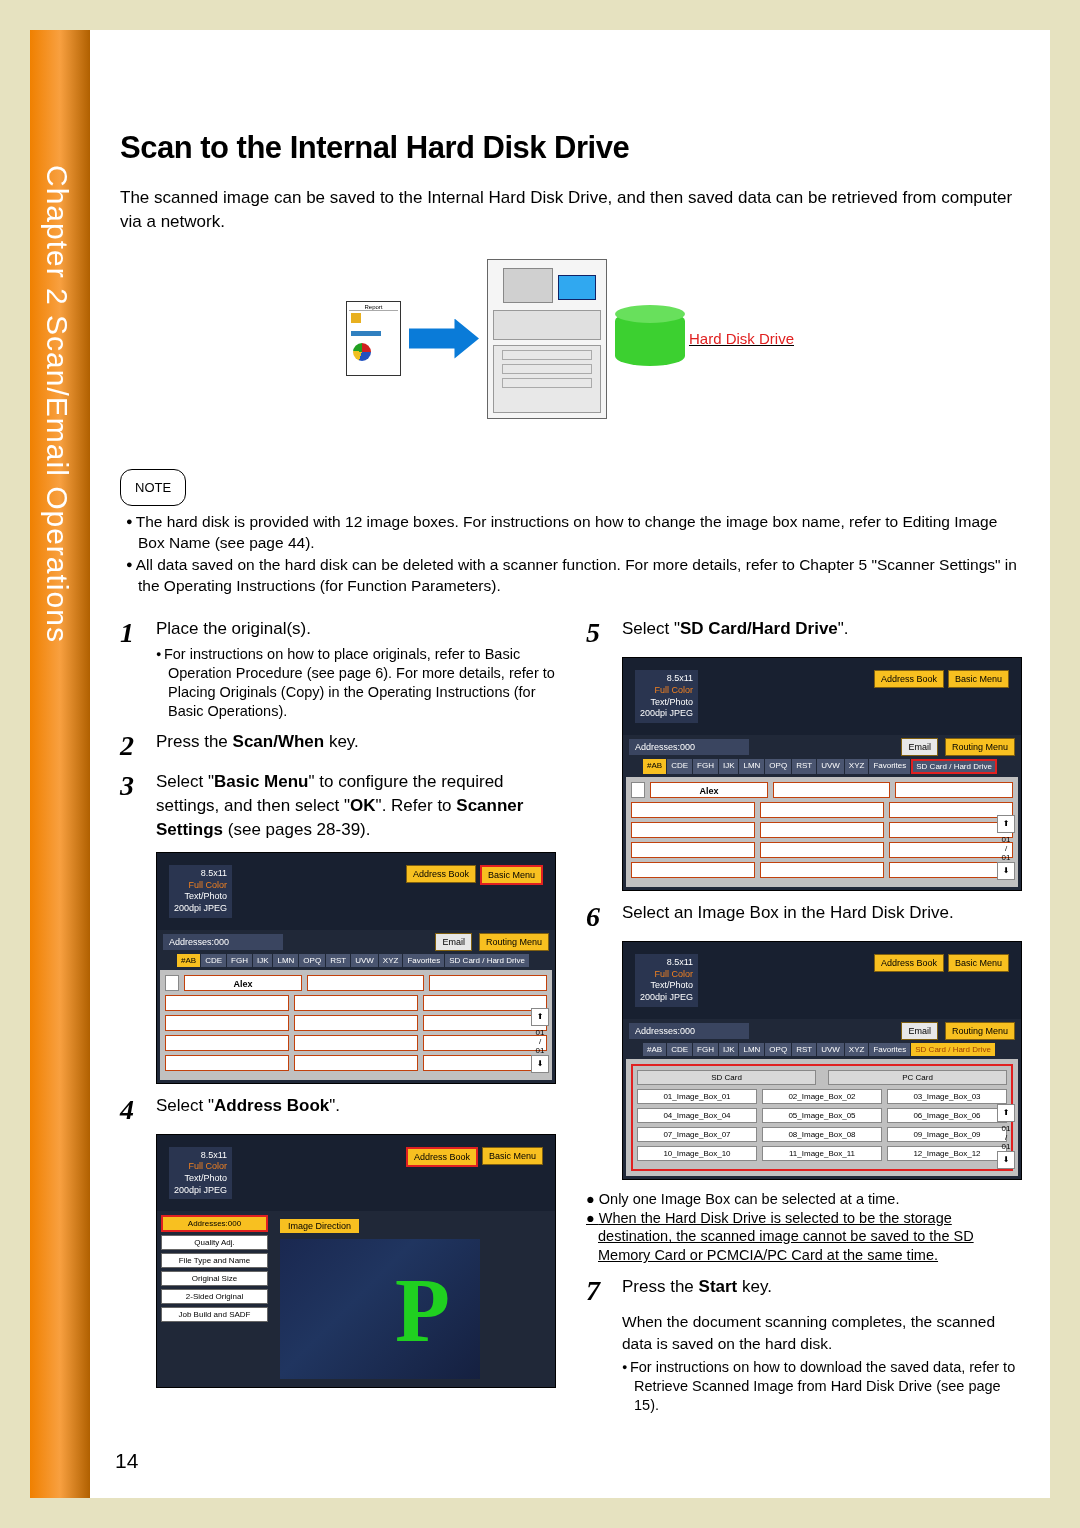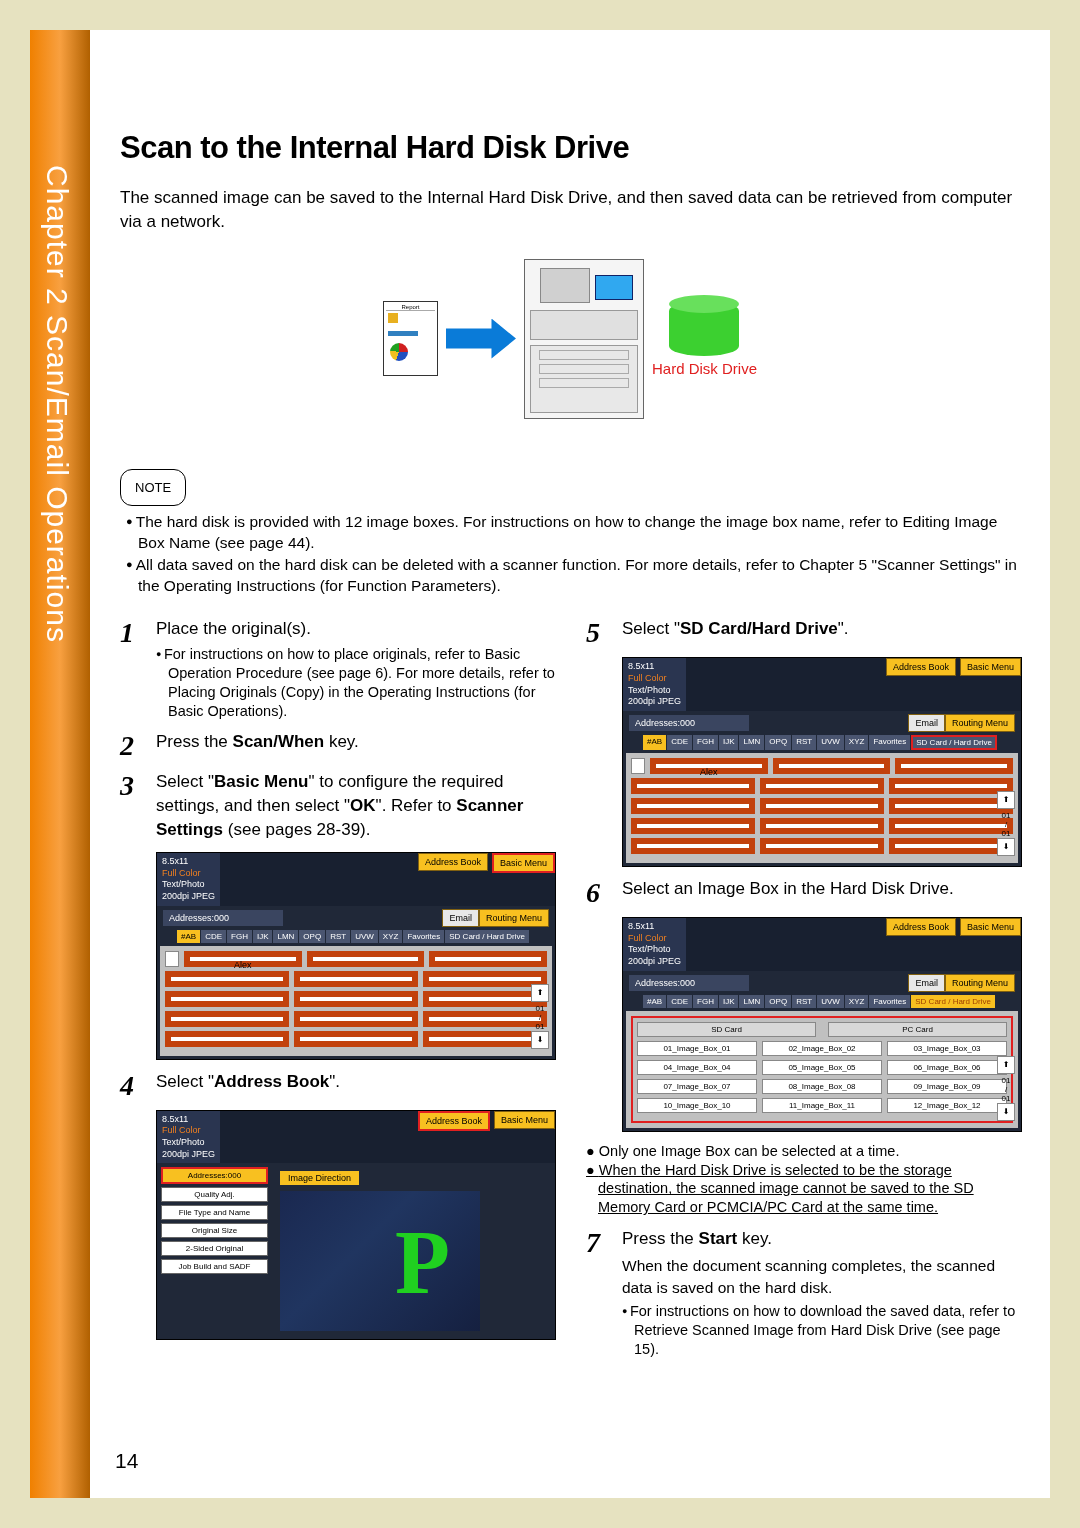--- a/index.html
+++ b/index.html
@@ -80,23 +80,24 @@
   }
   .diag-printer {
     width: 120px;
     height: 160px;
     border: 1px solid #666;
     background: #f5f5f5;
     position: relative;
   }
   .diag-cyl-wrap {
     display: flex;
-    flex-direction: column;
+    flex-direction: row;
     align-items: center;
     gap: 4px;
+    text-decoration: underline;
   }
   .diag-cyl {
     width: 70px;
     height: 55px;
     background: #3cd030;
     border-radius: 50% / 18%;
     position: relative;
   }
   .diag-cyl::before {
     content: "";
@@ -163,43 +164,44 @@
     border: 1px solid #000;
     width: 400px;
     background: #202838;
     color: #fff;
     font-size: 10px;
     position: relative;
   }
   .screen-hdr {
     display: flex;
     background: #182030;
-    padding: 0;
+    padding: 12px;
     gap: 18px;
+    text-align: right;
   }
   .screen-hdr .left-info {
     background: #2a3550;
     padding: 3px 5px;
     font-size: 9px;
     line-height: 1.3;
   }
   .screen-hdr .btns { margin-left: auto; display: flex; gap: 4px; align-items: flex-start; }
   .btn-y { background: #f8c020; color: #000; padding: 3px 6px; border: 1px solid #806010; font-size: 9px; white-space: nowrap; }
   .btn-r { background: #f8c020; color: #000; padding: 3px 6px; border: 2.5px solid #e02020; font-size: 9px; white-space: nowrap; }
   .screen-addr {
     background: #3a4560;
     margin: 2px 6px;
     padding: 3px 6px;
     font-size: 9px;
     width: 120px;
   }
   .screen-mid {
     display: flex;
     justify-content: flex-end;
-    gap: 0;
+    gap: 7px;
     padding: 3px 6px;
     align-items: flex-end;
   }
   .tabs {
     display: flex;
     gap: 1px;
     padding: 0 20px;
     font-size: 8px;
     text-align: center;
   }
@@ -211,21 +213,21 @@
     margin: 3px;
     padding: 5px;
     min-height: 100px;
   }
   .grid-row {
     display: flex;
     gap: 5px;
     margin-bottom: 4px;
     align-items: center;
   }
-  .cell { background: #fff; width: 136px; height: 16px; border: 6px solid #c2410c; color: #000; font-size: 9px; text-align: center; line-height: 16px; }
+  .cell { background: #fff; width: 136px; height: 16px; border: 1px solid #c2410c; color: #000; font-size: 9px; text-align: center; line-height: 16px; font-weight: bold; }
   .cell-icon { width: 16px; height: 16px; background: #fff; border: 1px solid #888; display: inline-block; }
   .scroll-ctrl {
     position: absolute;
     right: 6px;
     bottom: 8px;
     width: 18px;
     text-align: center;
     font-size: 8px;
     color: #000;
   }
@@ -605,21 +607,21 @@
 
         <div style="font-size:14.5px;line-height:1.3;">
           <div class="sub" style="text-indent:-12px;padding-left:12px;">● <span>Only one Image Box can be selected at a time.</span></div>
           <div class="sub" style="text-indent:-12px;padding-left:12px;text-decoration:underline;">● <span>When the Hard Disk Drive is selected to be the storage destination, the scanned image cannot be saved to the SD Memory Card or PCMCIA/PC Card at the same time.</span></div>
         </div>
 
         <div class="step" style="margin-top:10px">
           <div class="step-num">7</div>
           <div class="step-body">
             <span>Press the </span><b>Start</b><span> key.</span>
-            <div style="font-size:15.5px;margin-top:4px;">When the document scanning completes, the scanned data is saved on the hard disk.</div>
+            <div style="font-size:15.5px;margin-top:12px;">When the document scanning completes, the scanned data is saved on the hard disk.</div>
             <div class="sub">For instructions on how to download the saved data, refer to Retrieve Scanned Image from Hard Disk Drive (see page 15).</div>
           </div>
         </div>
 
       </div>
     </div>
   </div>
 
   <div class="page-num">14</div>
 </div>

